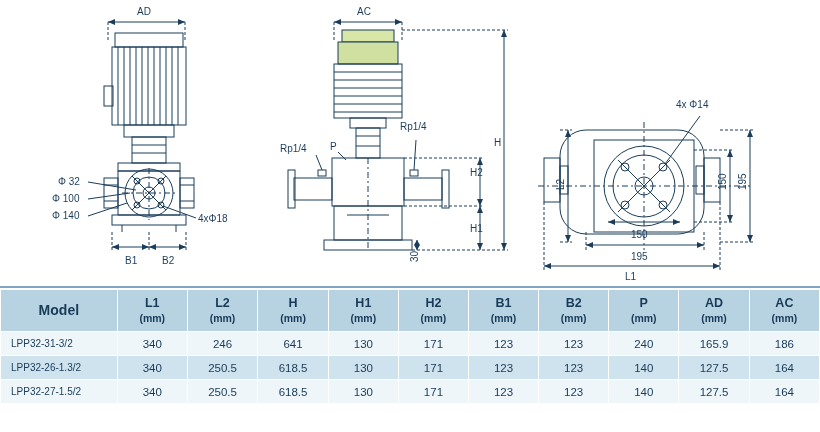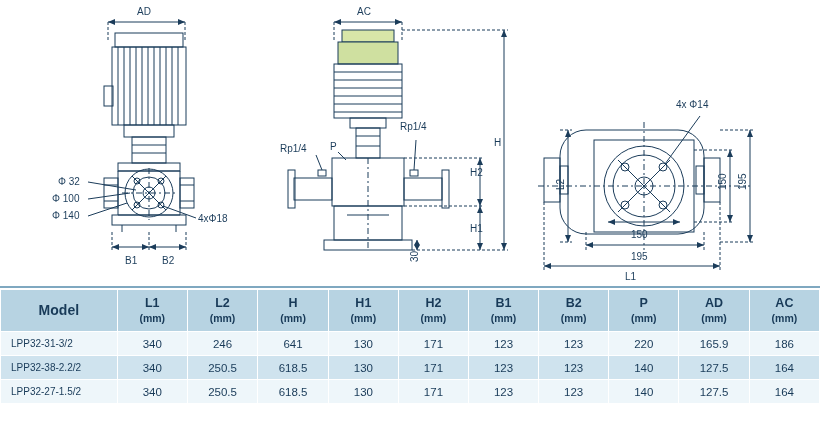--- a/index.html
+++ b/index.html
@@ -370,26 +370,26 @@
       <tbody>
         <tr class="odd">
           <td class="model-cell">LPP32-31-3/2</td>
           <td>340</td>
           <td>246</td>
           <td>641</td>
           <td>130</td>
           <td>171</td>
           <td>123</td>
           <td>123</td>
-          <td>220</td>
+          <td>240</td>
           <td>165.9</td>
           <td>186</td>
         </tr>
         <tr class="even">
-          <td class="model-cell">LPP32-38-2.2/2</td>
+          <td class="model-cell">LPP32-26-1.3/2</td>
           <td>340</td>
           <td>250.5</td>
           <td>618.5</td>
           <td>130</td>
           <td>171</td>
           <td>123</td>
           <td>123</td>
           <td>140</td>
           <td>127.5</td>
           <td>164</td>

